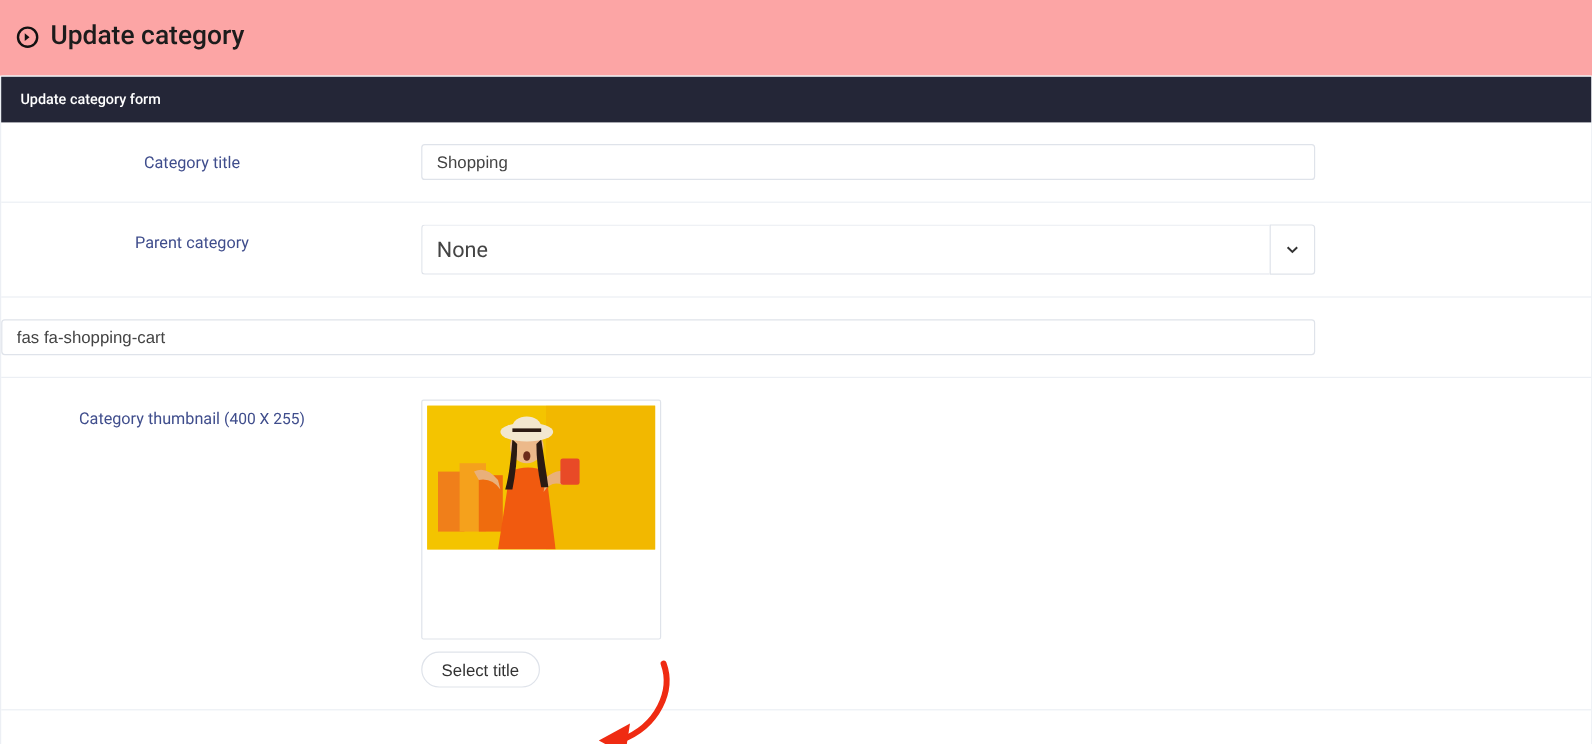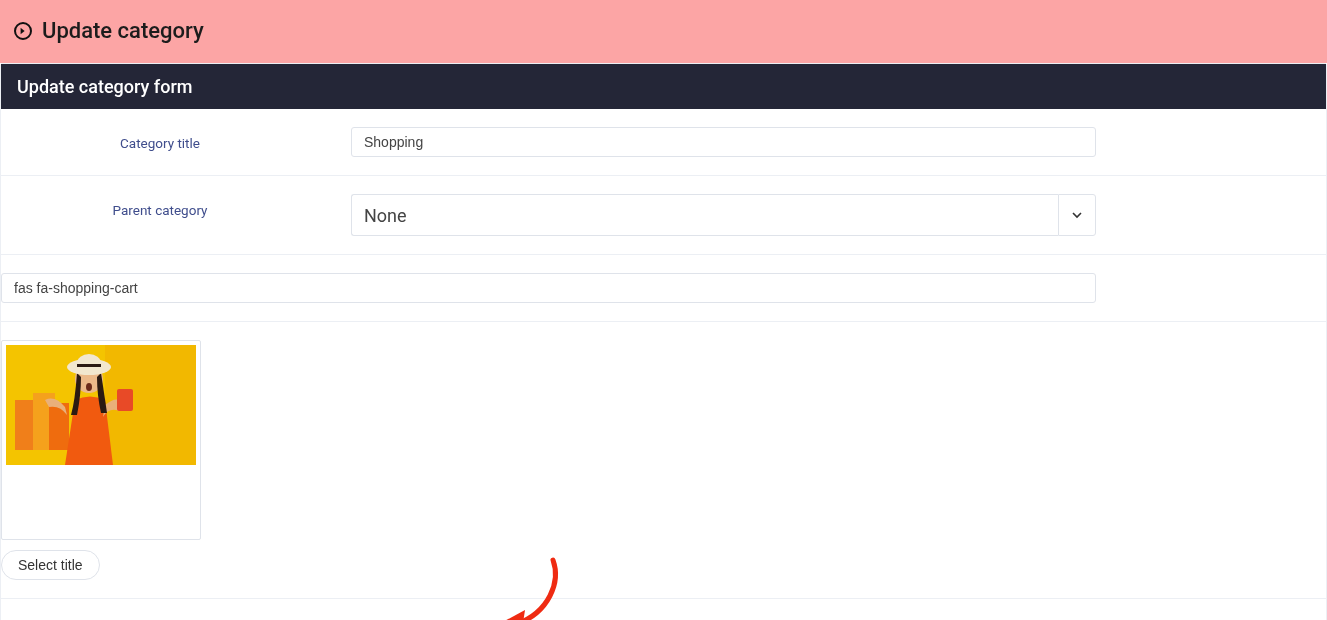--- a/index.html
+++ b/index.html
@@ -36,21 +36,21 @@
   .panel {
     border: 1px solid #eceff4;
     border-radius: 2px;
     margin: 0;
     background: #fff;
   }
   .panel-header {
     background: #242637;
     color: #ffffff;
     padding: 12px 16px;
-    font-size: 18px;
+    font-size: 12px;
     font-weight: 500;
   }
   .form-row {
     display: flex;
     align-items: flex-start;
     padding: 18px 0;
     border-bottom: 1px solid #eceff4;
   }
   .form-row:last-of-type { border-bottom: none; }
   .form-label {
@@ -184,20 +184,24 @@
     </div>
   </div>
 
   <div class="form-row">
     <div class="form-control-col">
       <input class="text-input" type="text" value="fas fa-shopping-cart" style="">
     </div>
   </div>
 
   <div class="form-row">
+    <div class="form-label">
+      <span>Category thumbnail</span>
+      <span class="dims">(400 X 255)</span>
+    </div>
     <div class="form-control-col">
       <div class="thumb-box">
         <div class="thumb-img">
           <svg viewBox="0 0 192 120" width="100%" height="100%" preserveAspectRatio="xMidYMid slice">
             <rect width="192" height="120" fill="#f4c400"></rect>
             <rect x="100" y="0" width="92" height="120" fill="#f2b800"></rect>
 
             <rect x="10" y="55" width="22" height="50" fill="#f07f1a"></rect>
             <rect x="28" y="48" width="22" height="57" fill="#f5a11c"></rect>
             <rect x="44" y="58" width="20" height="47" fill="#ef6c0e"></rect>

